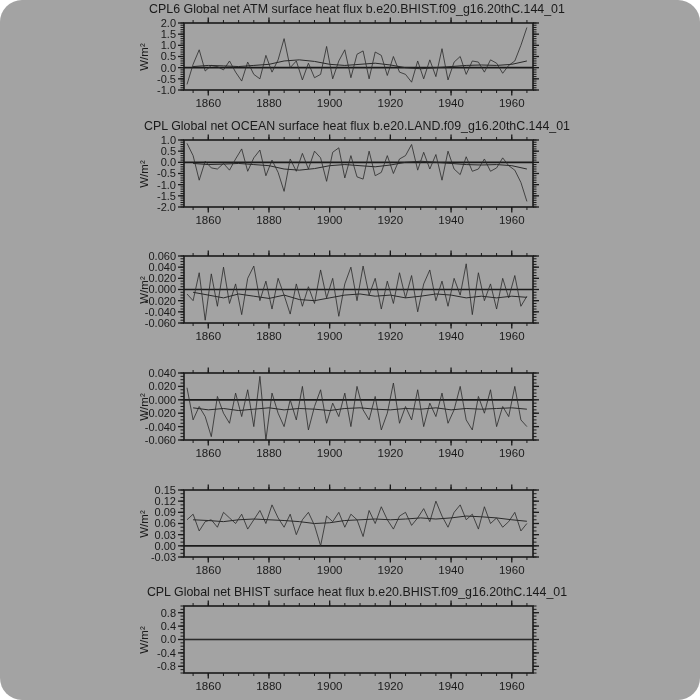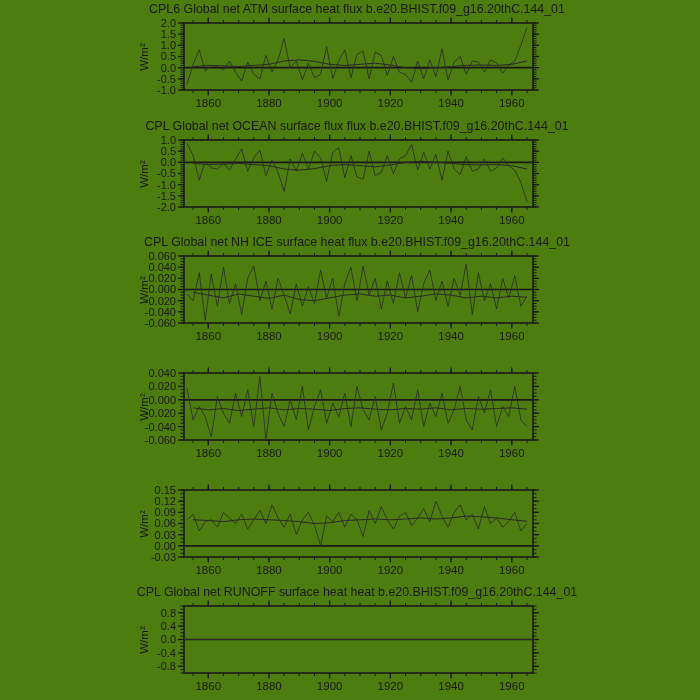--- a/index.html
+++ b/index.html
@@ -1,18 +1,18 @@
 <!DOCTYPE html>
 <html><head>
 <meta charset="utf-8">
 <style>
   html,body{margin:0;padding:0;background:#ffffff;}
   body{width:700px;height:700px;overflow:hidden;
        font-family:"Liberation Sans", sans-serif;color:#000;}
-  .page{width:700px;height:700px;position:relative;background:#4d7c0f;}
+  .page{width:700px;height:700px;position:relative;background:#a3a3a3;border-radius:22px;}
   .panel{position:relative;width:700px;height:116.66px;}
   .panel-title{position:absolute;top:2px;left:14px;width:686px;text-align:center;
                font-size:12.4px;line-height:14px;color:#1a1a1a;white-space:nowrap;}
   .ylab{position:absolute;left:144px;top:57px;transform:translate(-50%,-50%) rotate(-90deg);
         transform-origin:center center;font-size:11.5px;color:#1a1a1a;white-space:nowrap;}
   svg.plot{position:absolute;left:0;top:0;}
   svg.plot text{font-family:"Liberation Sans", sans-serif;fill:#1a1a1a;}
 </style>
 </head>
 <body>
@@ -174,21 +174,21 @@
         <line x1="511.75652173913045" y1="90" x2="511.75652173913045" y2="95.5" stroke="#1a1a1a" stroke-width="1.3"></line>
         <line x1="511.75652173913045" y1="23" x2="511.75652173913045" y2="17.5" stroke="#1a1a1a" stroke-width="1.3"></line>
         <text x="511.75652173913045" y="107" text-anchor="middle" font-size="11.5">1960</text>
         <rect x="184" y="23" width="349" height="67" fill="none" stroke="#1a1a1a" stroke-width="1.6"></rect>
         <line x1="184" y1="67.66666666666666" x2="533" y2="67.66666666666666" stroke="#1a1a1a" stroke-width="1.7"></line>
         <polyline points="187.0,84.42 193.1,64.32 199.2,49.80 205.2,71.02 211.3,65.43 217.4,66.55 223.5,69.90 229.5,60.97 235.6,72.13 241.7,81.07 247.7,62.08 253.8,74.37 259.9,78.83 265.9,55.38 272.0,72.13 278.1,59.85 284.1,38.63 290.2,67.67 296.3,60.97 302.4,79.95 308.4,63.20 314.5,77.72 320.6,74.37 326.6,46.45 332.7,78.83 338.8,60.97 344.8,49.80 350.9,77.72 357.0,54.27 363.1,50.92 369.1,78.83 375.2,52.03 381.3,55.38 387.3,75.48 393.4,56.50 399.5,72.13 405.5,74.37 411.6,82.18 417.7,60.97 423.7,78.83 429.8,59.85 435.9,76.60 442.0,48.68 448.0,79.95 454.1,62.08 460.2,56.50 466.2,74.37 472.3,60.97 478.4,62.08 484.4,72.13 490.5,59.85 496.6,63.20 502.7,73.25 508.7,65.43 514.8,60.97 520.9,45.33 526.9,27.47" fill="none" stroke="#2a2a2a" stroke-width="0.8" stroke-linejoin="round" clip-path="url(#clip0)"></polyline>
         <polyline points="193.1,66.55 208.3,65.43 223.5,65.88 238.6,66.55 253.8,65.43 269.0,64.32 284.1,60.97 299.3,59.85 314.5,61.41 329.7,64.32 344.8,65.43 360.0,64.32 375.2,63.20 390.4,64.99 405.5,67.67 420.7,68.78 435.9,67.67 451.1,66.55 466.2,65.43 481.4,64.99 496.6,65.43 511.8,64.32 526.9,60.97" fill="none" stroke="#2a2a2a" stroke-width="1" stroke-linejoin="round" clip-path="url(#clip0)"></polyline>
       </svg>
   </div>
   <div class="panel">
-    <div class="panel-title">CPL Global net OCEAN surface flux flux b.e20.BHIST.f09_g16.20thC.144_01</div>
+    <div class="panel-title">CPL Global net OCEAN surface heat flux b.e20.LAND.f09_g16.20thC.144_01</div>
     <div class="ylab">W/m²</div>
     <svg class="plot" width="700" height="117" viewBox="0 0 700 117">
         <defs>
           <clipPath id="clip1">
             <rect x="184" y="23" width="349" height="67"></rect>
           </clipPath>
         </defs>
         <line x1="184" y1="90" x2="180.5" y2="90" stroke="#1a1a1a" stroke-width="1"></line>
         <line x1="533" y1="90" x2="536.5" y2="90" stroke="#1a1a1a" stroke-width="1"></line>
         <line x1="184" y1="87.76666666666667" x2="180.5" y2="87.76666666666667" stroke="#1a1a1a" stroke-width="1"></line>
@@ -336,21 +336,20 @@
         <line x1="511.75652173913045" y1="90" x2="511.75652173913045" y2="95.5" stroke="#1a1a1a" stroke-width="1.3"></line>
         <line x1="511.75652173913045" y1="23" x2="511.75652173913045" y2="17.5" stroke="#1a1a1a" stroke-width="1.3"></line>
         <text x="511.75652173913045" y="107" text-anchor="middle" font-size="11.5">1960</text>
         <rect x="184" y="23" width="349" height="67" fill="none" stroke="#1a1a1a" stroke-width="1.6"></rect>
         <line x1="184" y1="45.33333333333333" x2="533" y2="45.33333333333333" stroke="#1a1a1a" stroke-width="1.7"></line>
         <polyline points="187.0,26.35 193.1,38.63 199.2,63.20 205.2,44.22 211.3,50.92 217.4,52.03 223.5,46.45 229.5,53.15 235.6,41.98 241.7,31.93 247.7,54.27 253.8,40.87 259.9,33.05 265.9,58.73 272.0,43.10 278.1,55.38 284.1,74.37 290.2,41.98 296.3,54.27 302.4,36.40 308.4,52.03 314.5,34.17 320.6,40.87 326.6,64.32 332.7,35.28 338.8,30.82 344.8,60.97 350.9,38.63 357.0,59.85 363.1,62.08 369.1,34.17 375.2,58.73 381.3,55.38 387.3,38.63 393.4,56.50 399.5,41.98 405.5,38.63 411.6,27.47 417.7,53.15 423.7,35.28 429.8,52.03 435.9,37.52 442.0,63.20 448.0,34.17 454.1,52.03 460.2,57.62 466.2,39.75 472.3,54.27 478.4,52.03 484.4,41.98 490.5,54.27 496.6,50.92 502.7,40.87 508.7,48.68 514.8,53.15 520.9,65.43 526.9,84.42" fill="none" stroke="#2a2a2a" stroke-width="0.8" stroke-linejoin="round" clip-path="url(#clip1)"></polyline>
         <polyline points="193.1,46.45 208.3,47.57 223.5,47.12 238.6,46.45 253.8,47.57 269.0,48.68 284.1,52.03 299.3,53.15 314.5,51.59 329.7,48.68 344.8,47.57 360.0,48.68 375.2,49.80 390.4,48.01 405.5,45.33 420.7,44.22 435.9,45.33 451.1,46.45 466.2,47.57 481.4,48.01 496.6,47.57 511.8,48.68 526.9,52.03" fill="none" stroke="#2a2a2a" stroke-width="1" stroke-linejoin="round" clip-path="url(#clip1)"></polyline>
       </svg>
   </div>
   <div class="panel">
-    <div class="panel-title">CPL Global net NH ICE surface heat flux b.e20.BHIST.f09_g16.20thC.144_01</div>
     <div class="ylab">W/m²</div>
     <svg class="plot" width="700" height="117" viewBox="0 0 700 117">
         <defs>
           <clipPath id="clip2">
             <rect x="184" y="23" width="349" height="67"></rect>
           </clipPath>
         </defs>
         <line x1="184" y1="90" x2="180.5" y2="90" stroke="#1a1a1a" stroke-width="1"></line>
         <line x1="533" y1="90" x2="536.5" y2="90" stroke="#1a1a1a" stroke-width="1"></line>
         <line x1="184" y1="87.20833333333333" x2="180.5" y2="87.20833333333333" stroke="#1a1a1a" stroke-width="1"></line>
@@ -761,21 +760,21 @@
         <line x1="511.75652173913045" y1="90" x2="511.75652173913045" y2="95.5" stroke="#1a1a1a" stroke-width="1.3"></line>
         <line x1="511.75652173913045" y1="23" x2="511.75652173913045" y2="17.5" stroke="#1a1a1a" stroke-width="1.3"></line>
         <text x="511.75652173913045" y="107" text-anchor="middle" font-size="11.5">1960</text>
         <rect x="184" y="23" width="349" height="67" fill="none" stroke="#1a1a1a" stroke-width="1.6"></rect>
         <line x1="184" y1="78.83333333333334" x2="533" y2="78.83333333333334" stroke="#1a1a1a" stroke-width="1.7"></line>
         <polyline points="187.0,52.78 193.1,47.19 199.2,63.94 205.2,54.64 211.3,52.78 217.4,60.22 223.5,45.33 229.5,50.92 235.6,56.50 241.7,47.19 247.7,62.08 253.8,52.78 259.9,43.47 265.9,56.50 272.0,37.89 278.1,50.92 284.1,60.22 290.2,47.19 296.3,67.67 302.4,52.78 308.4,45.33 314.5,58.36 320.6,78.83 326.6,49.06 332.7,54.64 338.8,45.33 344.8,60.22 350.9,47.19 357.0,52.78 363.1,69.53 369.1,43.47 375.2,56.50 381.3,39.75 387.3,52.78 393.4,62.08 399.5,49.06 405.5,45.33 411.6,58.36 417.7,50.92 423.7,41.61 429.8,54.64 435.9,34.17 442.0,49.06 448.0,60.22 454.1,45.33 460.2,37.89 466.2,52.78 472.3,47.19 478.4,62.08 484.4,39.75 490.5,56.50 496.6,50.92 502.7,60.22 508.7,54.64 514.8,45.33 520.9,63.94 526.9,56.50" fill="none" stroke="#2a2a2a" stroke-width="0.8" stroke-linejoin="round" clip-path="url(#clip4)"></polyline>
         <polyline points="193.1,52.78 208.3,53.52 223.5,54.64 238.6,52.78 253.8,52.03 269.0,52.78 284.1,53.52 299.3,54.64 314.5,56.50 329.7,55.76 344.8,53.52 360.0,52.78 375.2,52.03 390.4,52.78 405.5,52.03 420.7,50.92 435.9,52.03 451.1,50.92 466.2,49.06 481.4,49.80 496.6,50.92 511.8,52.78 526.9,54.27" fill="none" stroke="#2a2a2a" stroke-width="1" stroke-linejoin="round" clip-path="url(#clip4)"></polyline>
       </svg>
   </div>
   <div class="panel">
-    <div class="panel-title">CPL Global net RUNOFF surface heat heat b.e20.BHIST.f09_g16.20thC.144_01</div>
+    <div class="panel-title">CPL Global net BHIST surface heat flux b.e20.BHIST.f09_g16.20thC.144_01</div>
     <div class="ylab">W/m²</div>
     <svg class="plot" width="700" height="117" viewBox="0 0 700 117">
         <defs>
           <clipPath id="clip5">
             <rect x="184" y="23" width="349" height="67"></rect>
           </clipPath>
         </defs>
         <line x1="184" y1="90" x2="180.5" y2="90" stroke="#1a1a1a" stroke-width="1"></line>
         <line x1="533" y1="90" x2="536.5" y2="90" stroke="#1a1a1a" stroke-width="1"></line>
         <line x1="184" y1="86.65" x2="180.5" y2="86.65" stroke="#1a1a1a" stroke-width="1"></line>

